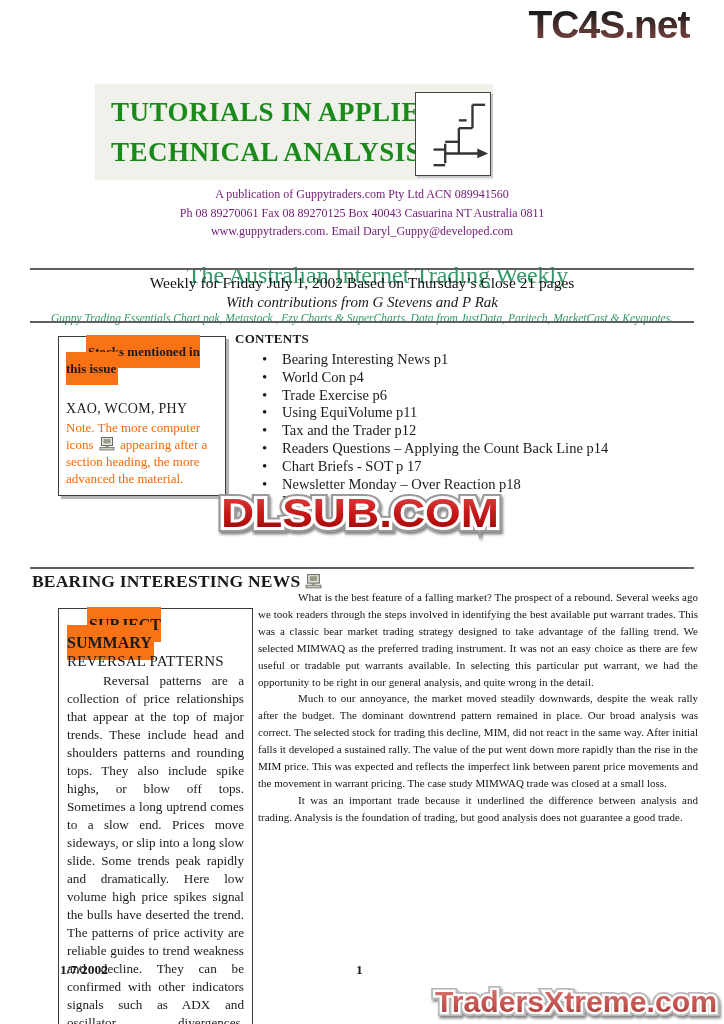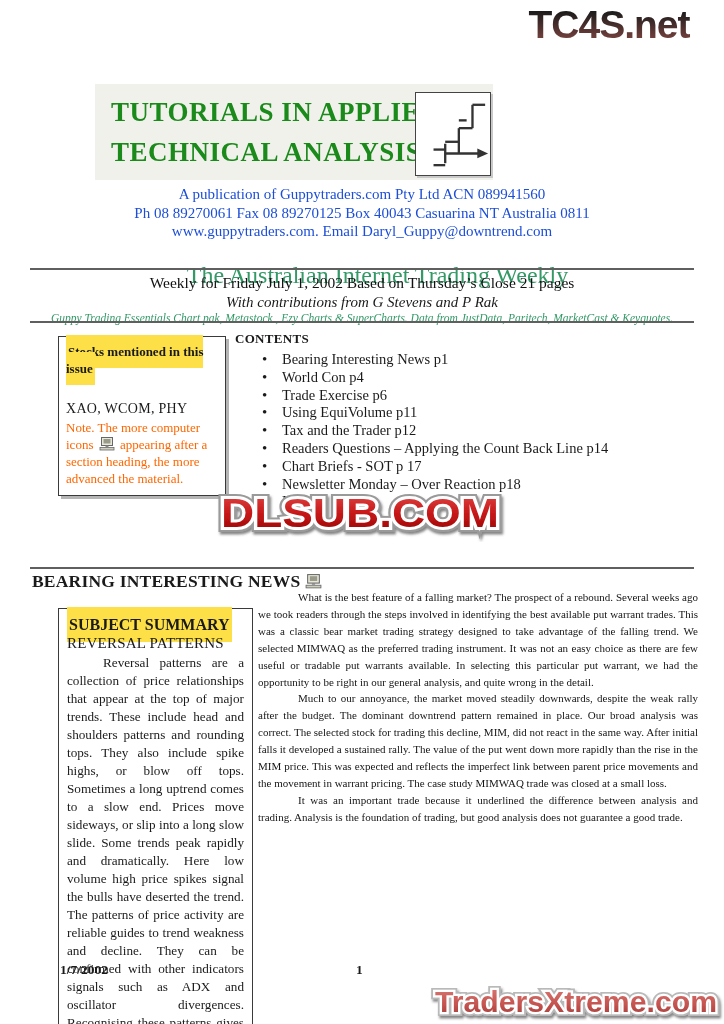--- a/index.html
+++ b/index.html
@@ -24,41 +24,41 @@
     position:absolute; left:16px; top:8px;
     font-weight:bold; font-size:27px; line-height:40px;
     color:#1a8a1a; letter-spacing:0.5px;
   }
   .logo-box {
     position:absolute; right:2px; top:8px; width:76px; height:84px;
     background:#ffffff; border:1px solid #444;
     box-shadow:2px 2px 0 #c9c9c9;
   }
   .pub-block { left:0; top:185px; width:724px; text-align:center; }
-  .pub-line { font-size:15px; line-height:18.5px; color:#1d4ed8; }
+  .pub-line { font-size:12px; line-height:18.5px; color:#701a75; }
   .subtitle { margin-top:21px; font-size:24px; color:#339966;padding-left:31px; }
 
   
   .rule { left:30px; width:664px; border-top:2px solid #5f5f5f; }
   #rule1 { top:268px; }
   #rule2 { top:321px; }
   #rule3 { top:567px; }
   .issue-block { left:0; top:273px; width:724px; text-align:center; }
   .weekly-line { font-size:15.5px; line-height:20px; color:#111; }
   .contrib-line { font-size:15px; font-style:italic; line-height:18px; }
   .tools-line { font-size:11.5px; font-style:italic; color:#339966; line-height:15px; }
 
   
   .stocks-box {
     left:58px; top:336px; width:168px; height:160px;
     border:1px solid #3a3a3a; background:#fff;
     box-shadow:3px 3px 0 rgba(120,120,120,.55);
     padding:6px 7px; font-size:13px;
   }
-  .hl { background:#fde047; font-weight:bold; padding:9px 2px; line-height:17px; }
+  .hl { background:#f97316; font-weight:bold; padding:9px 2px; line-height:17px;margin-left:20px; }
   .stocks-list { margin-top:24px; font-size:14px; letter-spacing:.3px; }
   .stocks-note { margin-top:2px; color:#ff6600; font-size:13px; line-height:17px; }
   .pc-icon { display:inline-block; width:16px; height:14px; vertical-align:-2px; margin:0 2px; }
 
   
   .contents-block { left:235px; top:331px; width:440px; }
   .contents-heading { font-weight:bold; font-size:13px; letter-spacing:.3px; }
   .contents-list { list-style:none; margin-top:4px; }
   .contents-list li {
     font-size:14.5px; line-height:17.8px; padding-left:47px; position:relative;
@@ -127,21 +127,21 @@
         <path d="M30,62 h34"></path>
       </g>
       <polygon points="63,57 74,62 63,67" fill="#333"></polygon>
     </svg>
   </div>
 </div>
 
 <div class="abs pub-block">
   <div class="pub-line">A publication of Guppytraders.com Pty Ltd ACN 089941560</div>
   <div class="pub-line">Ph 08 89270061  Fax 08 89270125  Box 40043 Casuarina NT Australia  0811</div>
-  <div class="pub-line">www.guppytraders.com.  Email  Daryl_Guppy@downtrend.com</div>
+  <div class="pub-line">www.guppytraders.com.  Email  Daryl_Guppy@developed.com</div>
   <div class="subtitle">The Australian Internet Trading Weekly</div>
 </div>
 
 <div id="rule1" class="abs rule"></div>
 
 <div class="abs issue-block">
   <div class="weekly-line">Weekly for Friday July 1, 2002 Based on Thursday’s Close 21 pages</div>
   <div class="contrib-line">With contributions from G Stevens and P Rak</div>
   <div class="tools-line">Guppy Trading Essentials Chart pak, Metastock , Ezy Charts &amp; SuperCharts. Data from JustData, Paritech, MarketCast &amp; Keyquotes.</div>
 </div>

